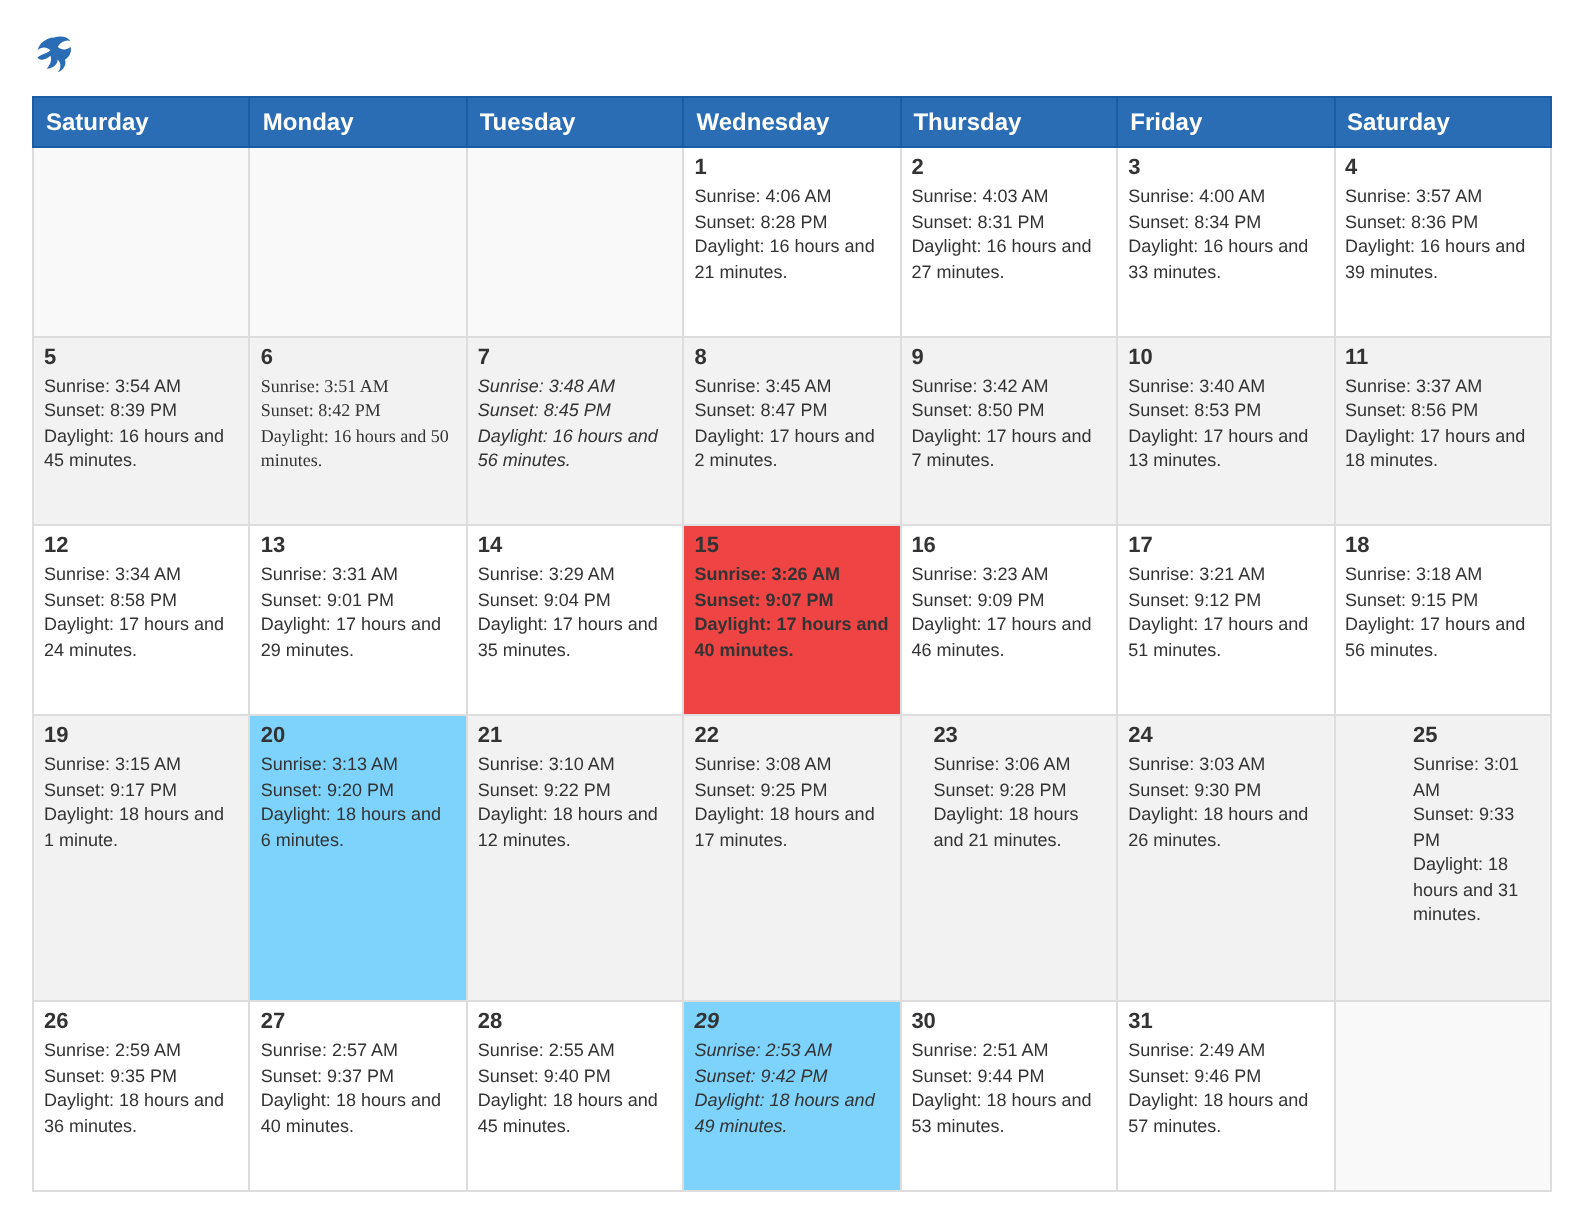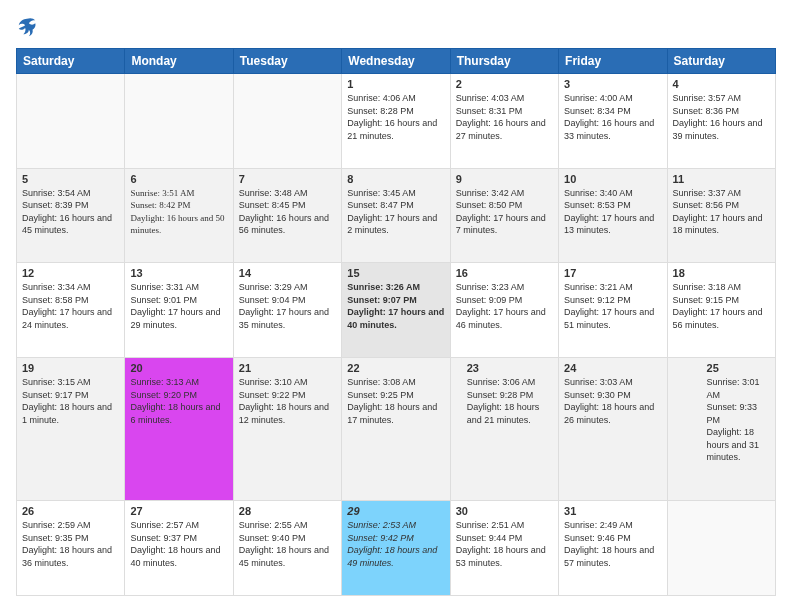--- a/index.html
+++ b/index.html
@@ -166,21 +166,21 @@
 Daylight: 16 hours and 45 minutes.</div>
           </td>
           <td style="background: rgb(242, 242, 242);">
             <span class="day-num">6</span>
             <div class="day-info" style="white-space: pre-line; font-family: Liberation Serif, serif;">Sunrise: 3:51 AM
 Sunset: 8:42 PM
 Daylight: 16 hours and 50 minutes.</div>
           </td>
           <td style="background: rgb(242, 242, 242);">
             <span class="day-num">7</span>
-            <div class="day-info" style="white-space: pre-line;">Sunrise: 3:48 AM
+            <div class="day-info" style="white-space: pre-line; font-style: italic;">Sunrise: 3:48 AM
 Sunset: 8:45 PM
 Daylight: 16 hours and 56 minutes.</div>
           </td>
           <td style="background: rgb(242, 242, 242);">
             <span class="day-num">8</span>
             <div class="day-info" style="white-space: pre-line;">Sunrise: 3:45 AM
 Sunset: 8:47 PM
 Daylight: 17 hours and 2 minutes.</div>
           </td>
           <td style="background: rgb(242, 242, 242);">
@@ -214,21 +214,21 @@
             <div class="day-info" style="white-space: pre-line;">Sunrise: 3:31 AM
 Sunset: 9:01 PM
 Daylight: 17 hours and 29 minutes.</div>
           </td>
           <td style="background: rgb(255, 255, 255);">
             <span class="day-num">14</span>
             <div class="day-info" style="white-space: pre-line;">Sunrise: 3:29 AM
 Sunset: 9:04 PM
 Daylight: 17 hours and 35 minutes.</div>
           </td>
-          <td style="background: #e5e5e5;">
+          <td style="background: #ef4444;">
             <span class="day-num">15</span>
             <div class="day-info" style="white-space: pre-line; font-weight: bold;">Sunrise: 3:26 AM
 Sunset: 9:07 PM
 Daylight: 17 hours and 40 minutes.</div>
           </td>
           <td style="background: rgb(255, 255, 255);">
             <span class="day-num">16</span>
             <div class="day-info" style="white-space: pre-line;">Sunrise: 3:23 AM
 Sunset: 9:09 PM
 Daylight: 17 hours and 46 minutes.</div>
@@ -246,21 +246,21 @@
 Daylight: 17 hours and 56 minutes.</div>
           </td>
         </tr>
         <tr>
           <td style="background: rgb(242, 242, 242);">
             <span class="day-num">19</span>
             <div class="day-info" style="white-space: pre-line;">Sunrise: 3:15 AM
 Sunset: 9:17 PM
 Daylight: 18 hours and 1 minute.</div>
           </td>
-          <td style="background: #d946ef;">
+          <td style="background: #7dd3fc;">
             <span class="day-num">20</span>
             <div class="day-info" style="white-space: pre-line;">Sunrise: 3:13 AM
 Sunset: 9:20 PM
 Daylight: 18 hours and 6 minutes.</div>
           </td>
           <td style="background: rgb(242, 242, 242);">
             <span class="day-num">21</span>
             <div class="day-info" style="white-space: pre-line;">Sunrise: 3:10 AM
 Sunset: 9:22 PM
 Daylight: 18 hours and 12 minutes.</div>

